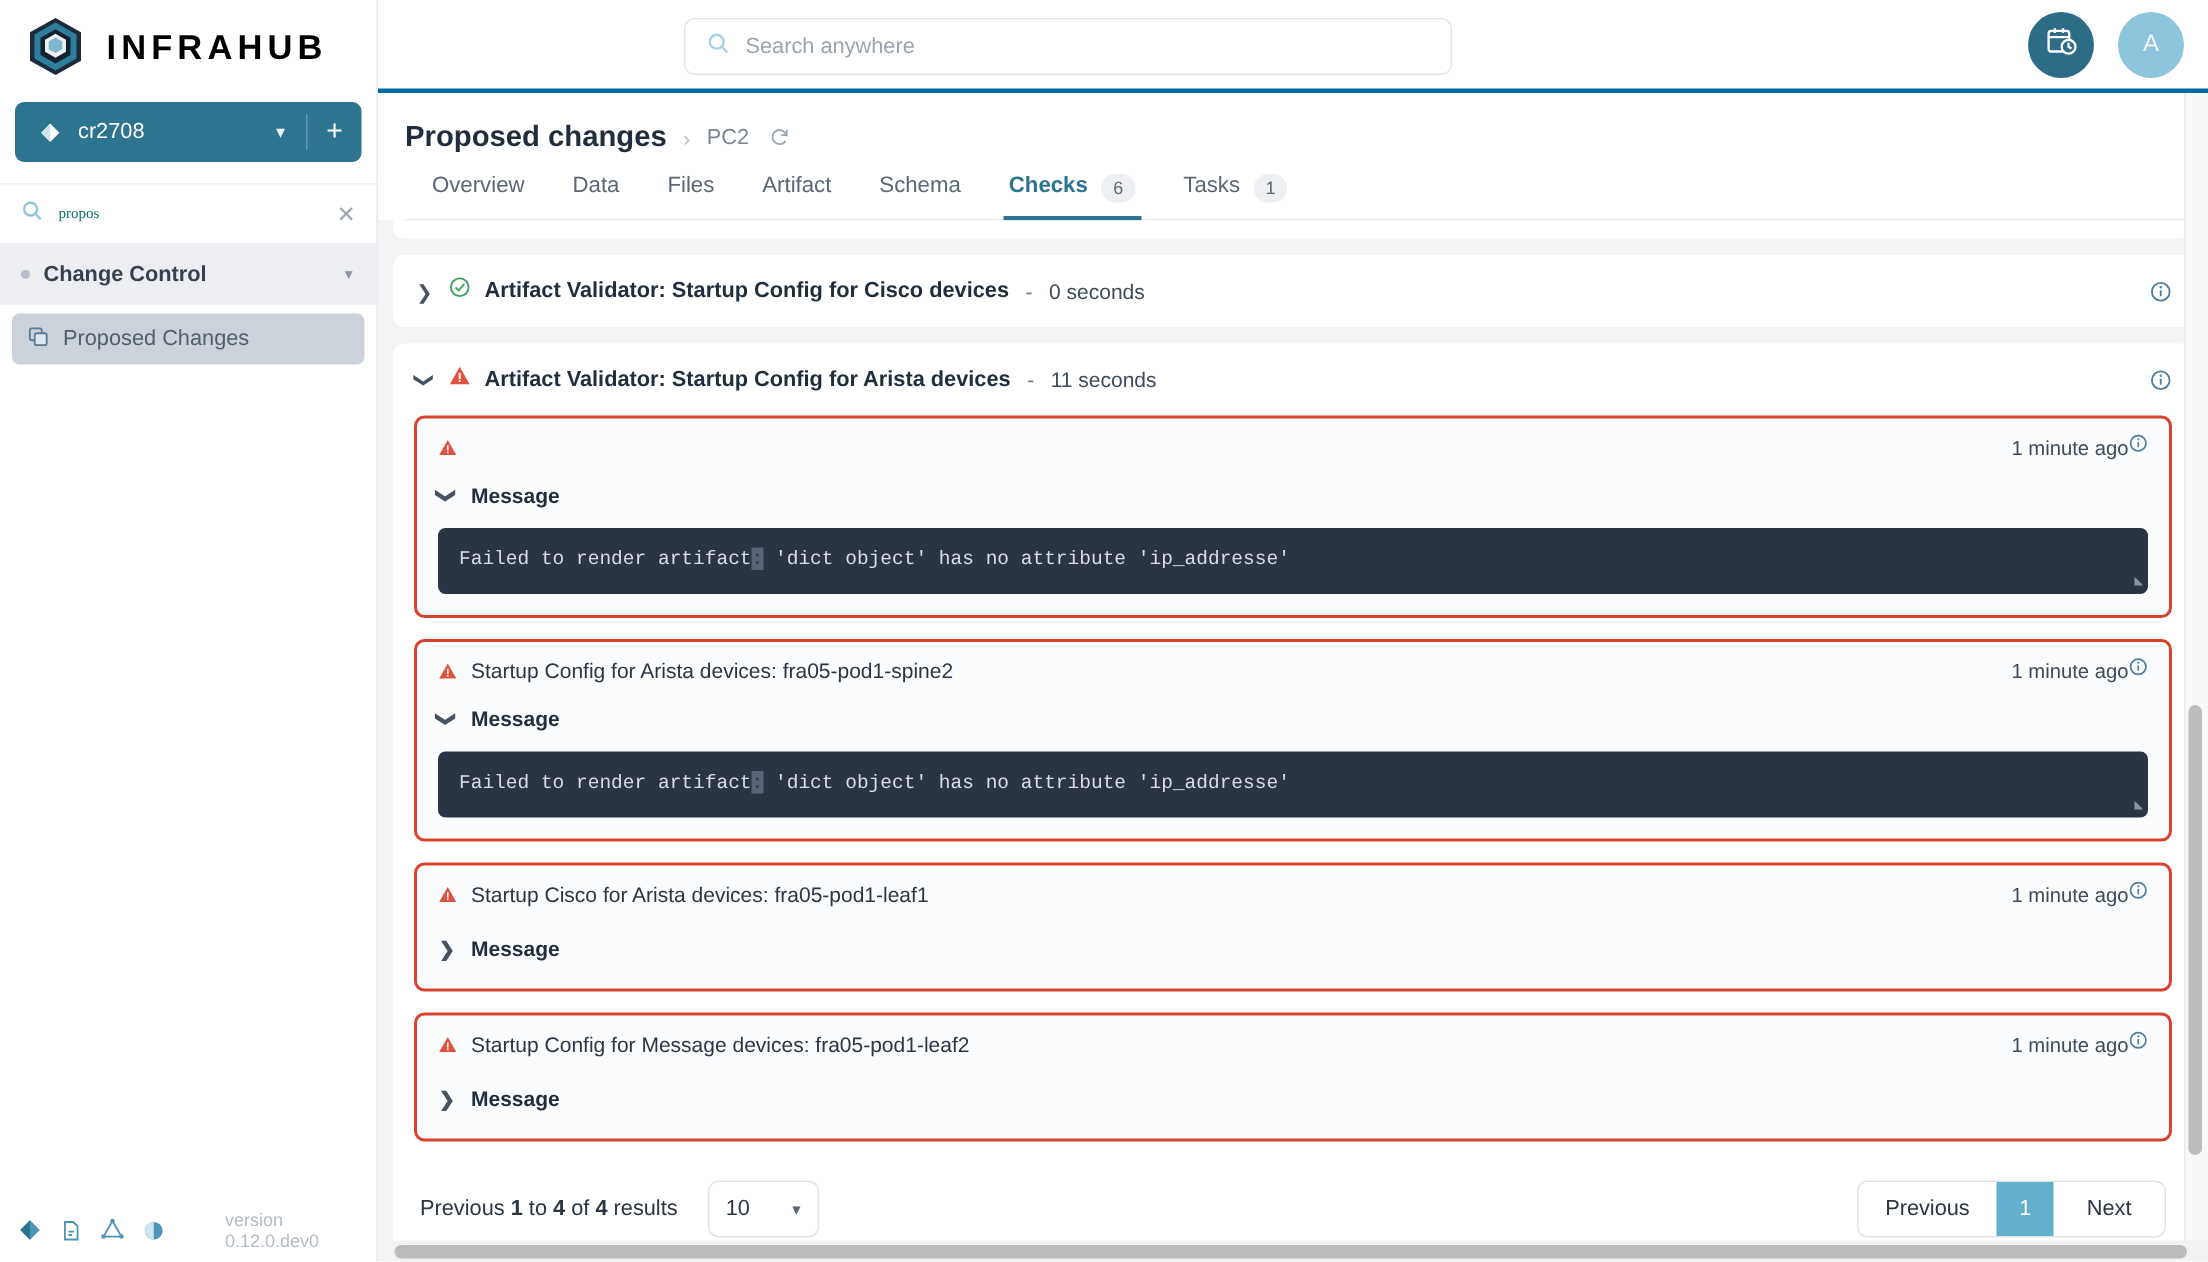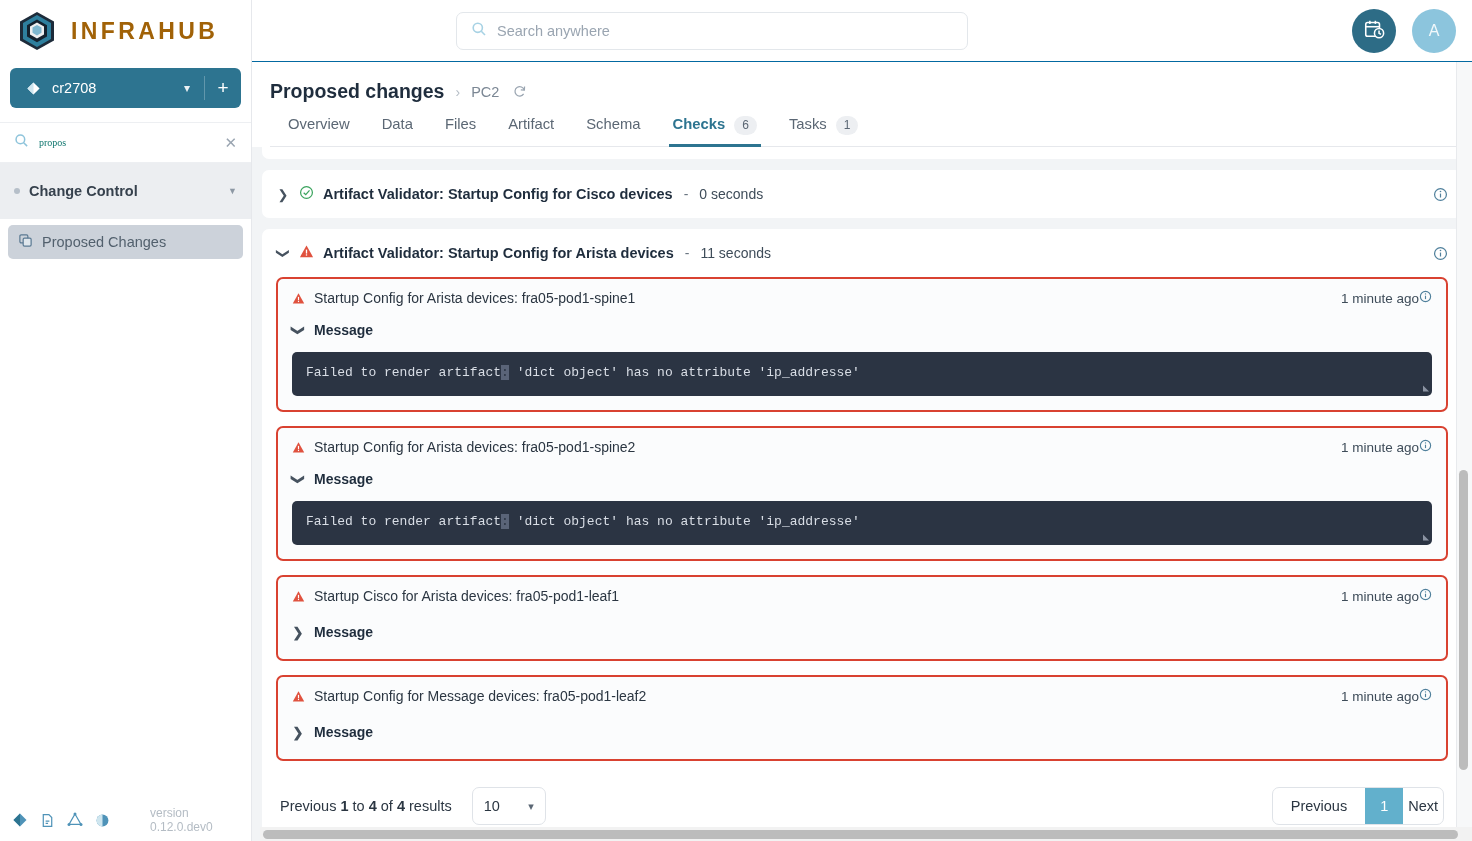--- a/index.html
+++ b/index.html
@@ -20,21 +20,21 @@
     display: flex; flex-direction: column;
     position: relative;
   }
   .logo-row {
     height: 62px; display: flex; align-items: center; gap: 13px;
     padding: 0 0 0 16px;
   }
   .logo-mark { width: 42px; height: 42px; position: relative; }
   .logo-text {
     font-size: 23px; font-weight: 700; letter-spacing: 3.4px;
-    color: #a16207;
+    color: #000000;
   }
   .branch-bar {
     margin: 6px 10px 0 10px;
     height: 40px; border-radius: 6px;
     background: #2d7490;
     display: flex; align-items: center;
     color: #fff;
   }
   .branch-icon { width: 26px; margin-left: 10px; display:flex; align-items:center; justify-content:center; }
   .branch-name { flex: 1; font-size: 14.5px; margin-left: 6px; }
@@ -47,21 +47,21 @@
     height: 41px; border-top: 1px solid #edeff2; border-bottom: 1px solid #edeff2;
     display: flex; align-items: center; gap: 10px; padding: 0 14px;
   }
   .side-search input {
     flex: 1; border: 0; outline: none; font-size: 10px;
     font-family: Liberation Serif, serif; color: #0f766e; background: transparent;
   }
   .side-search .clear { color: #9aa5b1; font-size: 15px; cursor: pointer; }
 
   .nav-group-head {
-    height: 56px; background: #eceef1;
+    height: 40px; background: #eceef1;
     display: flex; align-items: center; gap: 9px; padding: 0 14px;
     font-size: 14.5px; font-weight: 700; color: #36414d;
   }
   .nav-dot { width: 6px; height: 6px; border-radius: 50%; background: #b6bfc9; }
   .nav-group-caret { margin-left: auto; font-size: 9px; color: #8d98a4; }
   .nav-item {
     margin: 6px 8px 0 8px; height: 34px; border-radius: 5px;
     display: flex; align-items: center; gap: 9px; padding: 0 10px;
     font-size: 14.5px; color: #52606d;
   }
@@ -71,21 +71,21 @@
     margin-top: auto; height: 36px;
     display: flex; align-items: center; gap: 12px; padding: 0 12px 6px 12px;
   }
   .side-footer .fi { color: #4f93b8; display: flex; align-items: center; }
   .ver { margin-left: 28px; font-size: 12px; color: #b4bcc4; }
 
   
   .main { flex: 1; height: 841px; display: flex; flex-direction: column; position: relative; background: #ffffff; }
 
   .topbar {
-    height: 62px; min-height: 62px; border-bottom: 1px solid #0369a1;
+    height: 62px; min-height: 62px; border-bottom: 3px solid #0369a1;
     display: flex; align-items: center; position: relative; background: #fff;
   }
   .search-wrap {
     position: absolute; left: 204px; top: 12px;
     width: 512px; height: 38px;
     border: 1px solid #e3e7eb; border-radius: 7px;
     display: flex; align-items: center; gap: 10px; padding: 0 14px;
   }
   .search-wrap input {
     flex: 1; border: 0; outline: none; background: transparent;
@@ -182,21 +182,21 @@
     display: flex; align-items: center; justify-content: space-between;
     padding: 0 11px; font-size: 14.5px; color: #2b3642;
   }
   .page-size .cd { font-size: 11px; color: #5b6774; }
   .pagination {
     margin-left: auto; display: flex; border: 1px solid #dfe3e8;
     border-radius: 7px; overflow: hidden; background: #fff; height: 38px;
   }
   .pg { display: flex; align-items: center; justify-content: center; font-size: 14.5px; color: #2b3642; }
   .pg.prev { padding: 0 18px; }
-  .pg.next { padding: 0 5px; }
+  .pg.next { padding: 0 22px; }
   .pg.num { width: 38px; background: #62b0cc; color: #fff; }
 
   
   .vscroll { position: absolute; right: 4px; top: 150px; width: 9px; height: 660px; }
   .vthumb { position: absolute; left: 0; width: 9px; top: 320px; height: 300px; background: #bcbcbc; border-radius: 5px; }
   .hscroll { position: absolute; left: 260px; right: 0; bottom: 0; height: 14px; background: #f2f2f2; }
   .hthumb { position: absolute; left: 3px; width: 1195px; top: 3px; height: 9px; background: #bcbcbc; border-radius: 5px; }
   .main-rail { position:absolute; right:0; top:62px; bottom:0; width: 16px; background:#f7f8f9; border-left:1px solid #e8eaed; }
 </style>
 </head>
@@ -412,21 +412,20 @@
 
           <div class="result">
             <div class="result-head">
               <span class="warn-ic">
                 <svg width="13" height="13" viewBox="0 0 16 16">
                   <path d="M8 1.6 15 14H1z" fill="#e0523f"></path>
                   <rect x="7.3" y="6" width="1.4" height="4.2" fill="#fff"></rect>
                     <rect x="7.3" y="11" width="1.4" height="1.4" fill="#fff"></rect>
                 </svg>
               </span>
-              <span class="result-title">Startup Config for Arista devices: fra05-pod1-spine1</span>
               <span class="result-meta">
                 <span class="result-time">1 minute ago</span>
                 <span>
                   <svg width="13" height="13" viewBox="0 0 16 16" fill="none" stroke="#50809c" stroke-width="1.4">
                     <circle cx="8" cy="8" r="6.3"></circle>
                       <line x1="8" y1="7" x2="8" y2="11.2"></line>
                       <circle cx="8" cy="4.8" r=".85" fill="#50809c" stroke="none"></circle>
                   </svg>
                 </span>
               </span>

